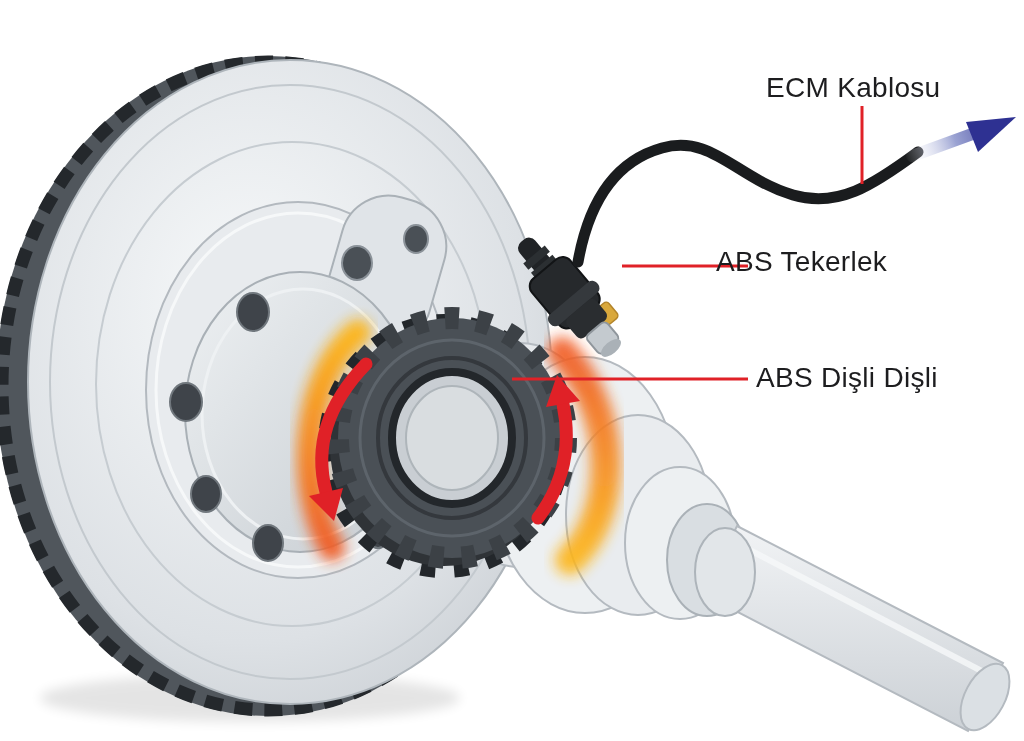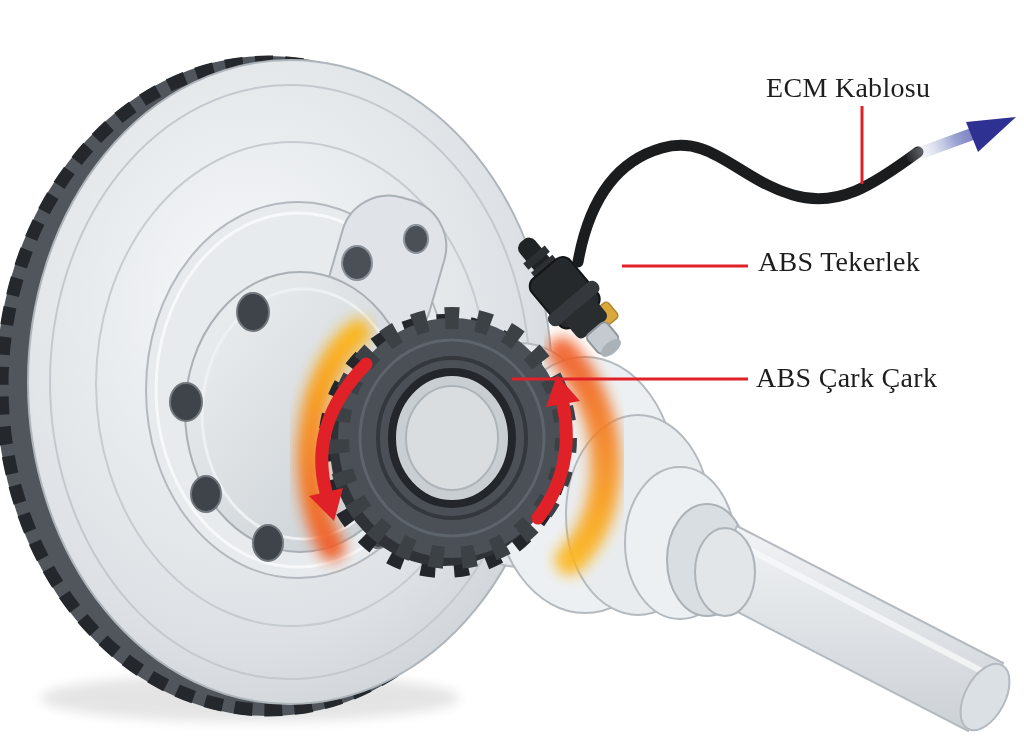--- a/index.html
+++ b/index.html
@@ -1,26 +1,26 @@
 <!DOCTYPE html>
 <html><head>
 <meta charset="utf-8">
 <style>
   html,body{margin:0;padding:0;background:#ffffff;}
   .stage{
     position:relative;width:1024px;height:741px;background:#ffffff;
-    overflow:hidden;font-family:Liberation Serif, serif;
+    overflow:hidden;font-family:Liberation Sans, sans-serif;
   }
   .diagram-svg{position:absolute;left:0;top:0;width:1024px;height:741px;}
   .label{
     position:absolute;color:#1d1d1f;font-size:28px;line-height:35px;
     letter-spacing:.3px;white-space:nowrap;
   }
   .label-ecm{left:766px;top:70px;}
-  .label-sensor{left:758px;top:244px;text-align:right;}
+  .label-sensor{left:716px;top:244px;text-align:right;}
   .label-ring{left:756px;top:360px;}
 </style>
 </head>
 <body>
 
 <div class="stage">
 
   <svg class="diagram-svg" viewBox="0 0 1024 741" aria-hidden="true">
     <defs>
       <radialGradient id="discFace" cx="42%" cy="38%" r="75%">
@@ -151,16 +151,16 @@
 
   <div class="label label-ecm">
     <span>ECM Kablosu</span>
   </div>
 
   <div class="label label-sensor">
     <div>ABS Tekerlek</div>
   </div>
 
   <div class="label label-ring">
-    <span>ABS Çark Çark</span>
+    <span>ABS Dişli Dişli</span>
   </div>
 
 </div>
 
 </body></html>

